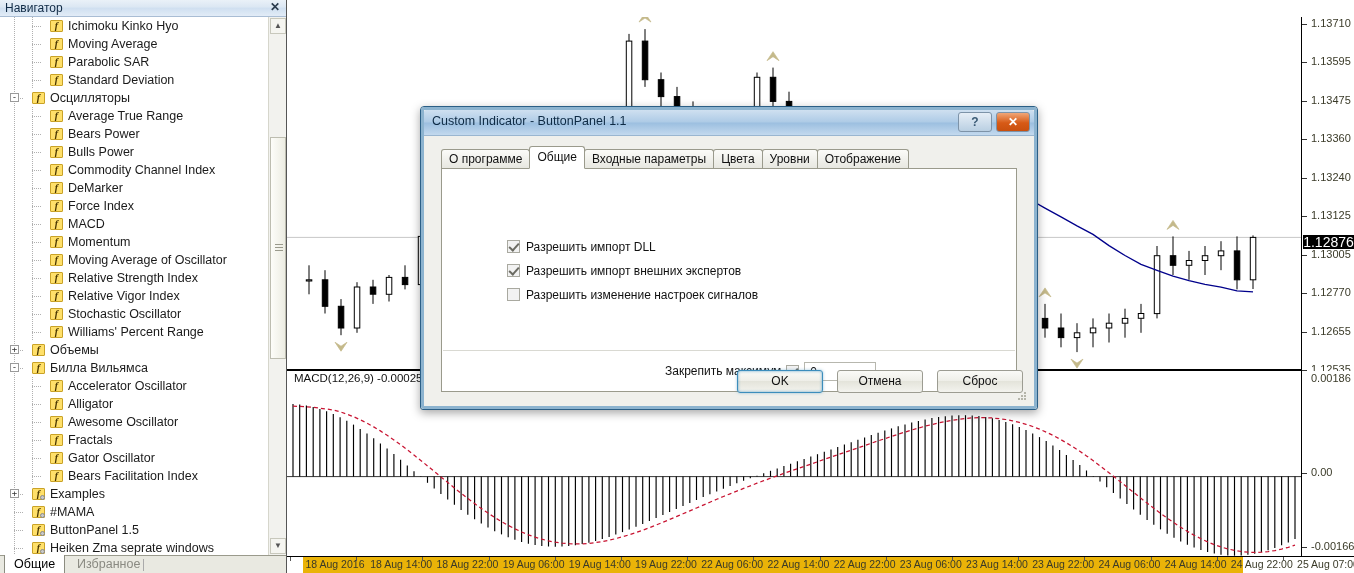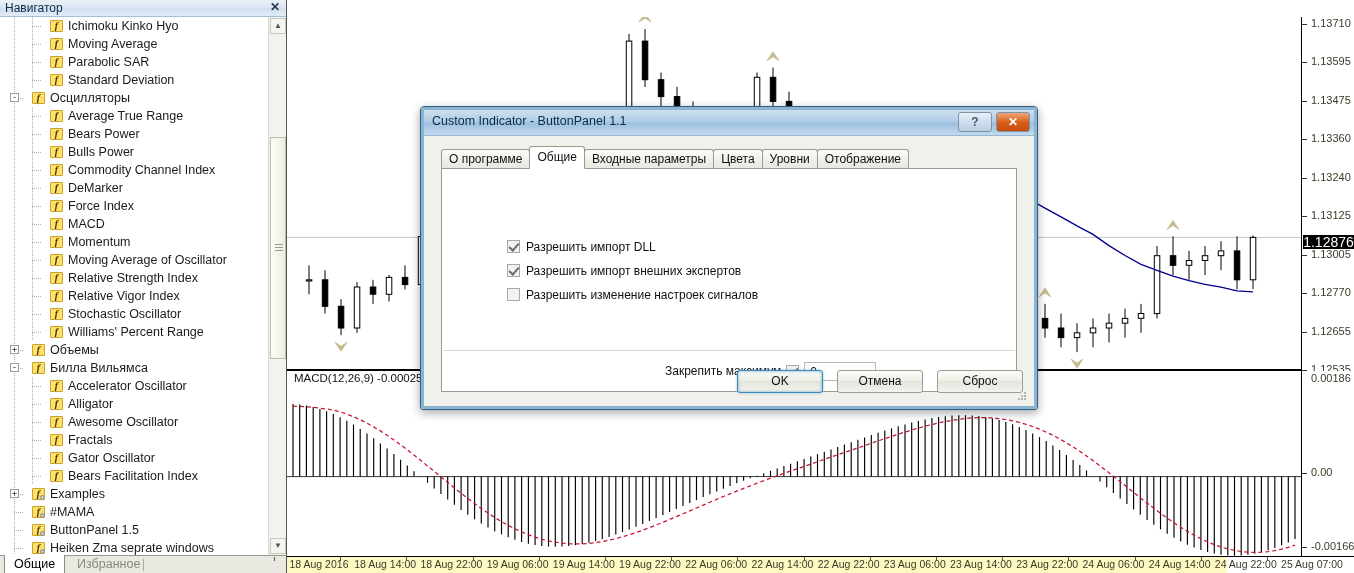--- a/index.html
+++ b/index.html
@@ -72,21 +72,21 @@
   #bottom-div{position:absolute;left:0;top:556px;width:1068px;height:1px;background:#000;}
 
   #price-axis{position:absolute;left:1015px;top:17px;width:53px;height:352px;background:#fff;}
   #macd-axis{position:absolute;left:1015px;top:371px;width:53px;height:185px;background:#fff;}
   .ylab{position:absolute;left:9px;font-size:11px;color:#3a3a28;white-space:nowrap;
       font-family:"Liberation Sans",sans-serif;}
   .ytick{position:absolute;left:0;width:5px;height:1px;background:#333;}
   #cur-price{position:absolute;left:1px;width:51px;height:14px;background:#000;color:#fff;
       font-size:14px;line-height:14px;text-align:center;box-sizing:border-box;}
 
-  #time-axis{position:absolute;left:0;top:557px;width:940px;height:16px;background:#fef9c3;}
+  #time-axis{position:absolute;left:16px;top:557px;width:940px;height:16px;background:#eab308;}
   .tlab{position:absolute;top:1px;font-size:10.5px;color:#3a3a28;white-space:nowrap;
       transform:translateX(-50%);font-family:"Liberation Sans",sans-serif;}
   .ttick{position:absolute;top:0;width:1px;height:4px;background:#555;}
 
   
   #dlg{position:absolute;left:420px;top:106px;width:618px;height:304px;
       border:1px solid #2b5f86;border-radius:4px 4px 3px 3px;box-sizing:border-box;
       background:#eef0ee;
       box-shadow:0 3px 10px rgba(0,0,0,.35);}
   #dlg-frame{position:absolute;left:0;top:0;right:0;bottom:0;border:3px solid rgba(122,168,202,.85);

